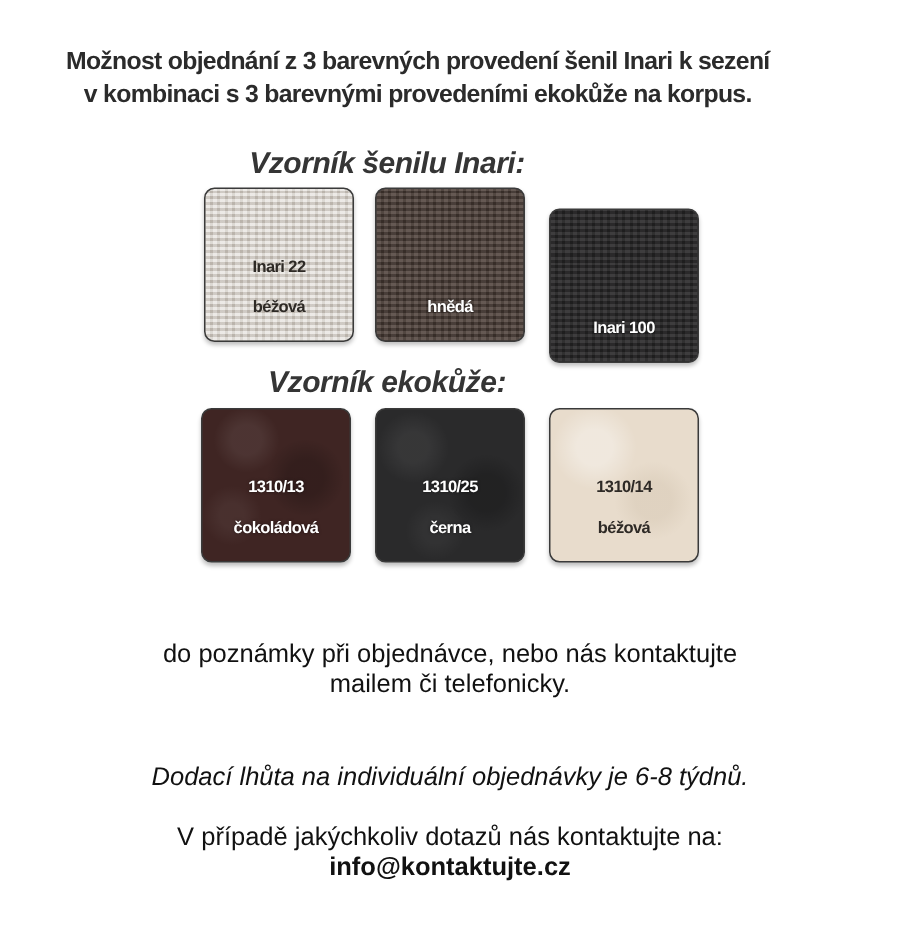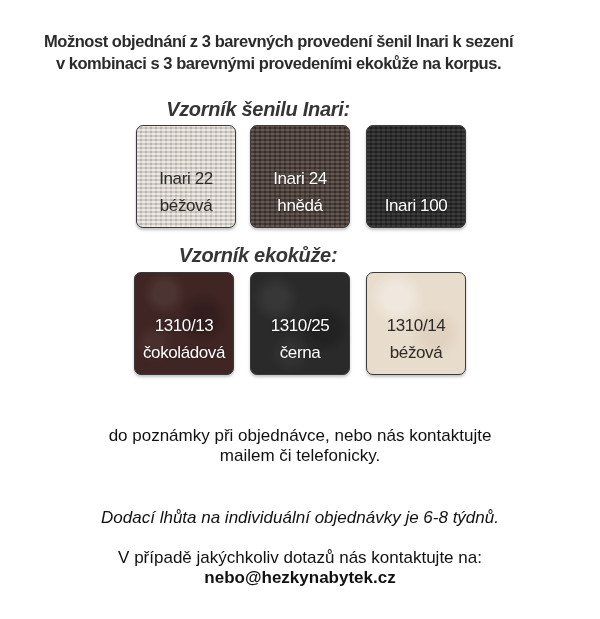--- a/index.html
+++ b/index.html
@@ -54,22 +54,22 @@
       box-shadow: 0 2px 3px rgba(0,0,0,0.25);
       overflow: hidden;
     }
     .swatch .label {
       position: absolute;
       left: 0;
       right: 0;
       bottom: 8px;
       text-align: center;
       font-family: "Liberation Sans", sans-serif;
-      font-weight: normal;
-      font-size: 17px;
+      font-weight: bold;
+      font-size: 11px;
       line-height: 27px;
       letter-spacing: -0.4px;
     }
     .swatch .label div { white-space: nowrap; }
     .light-text { color: #ffffff; text-shadow: 0 0 2px rgba(0,0,0,0.5); }
     .dark-text { color: #2e2a26; }
 
     
     .fab-beige {
       background-color: #d9d4cd;
@@ -138,25 +138,24 @@
 <div class="section-title title-fabric">Vzorník šenilu Inari:</div>
 
 <div class="swatch fab-beige" style="left:136px; top:125px;">
   <div class="label dark-text">
     <div>Inari 22</div>
     <div>béžová</div>
   </div>
 </div>
 <div class="swatch fab-brown" style="left:250px; top:125px;">
   <div class="label light-text">
-    <div>Inari 24</div>
     <div>hnědá</div>
   </div>
 </div>
-<div class="swatch fab-black" style="left:366px; top:125px;padding-left:28px;">
+<div class="swatch fab-black" style="left:366px; top:139px;padding-left:28px;">
   <div class="label light-text">
     <div>Inari 100</div>
   </div>
 </div>
 
 <div class="section-title title-leather">Vzorník ekokůže:</div>
 
 <div class="swatch lea-choc" style="left:134px; top:272px;">
   <div class="label light-text">
     <div>1310/13</div>
@@ -180,14 +179,14 @@
   <div>do poznámky při objednávce, nebo nás kontaktujte</div>
   <div>mailem či telefonicky.</div>
 </div>
 
 <div class="info info-2">
   <div>Dodací lhůta na individuální objednávky je 6-8 týdnů.</div>
 </div>
 
 <div class="info info-3">
   <div>V případě jakýchkoliv dotazů nás kontaktujte na:</div>
-  <div class="email">nebo@hezkynabytek.cz</div>
+  <div class="email">info@kontaktujte.cz</div>
 </div>
 
 </body></html>

